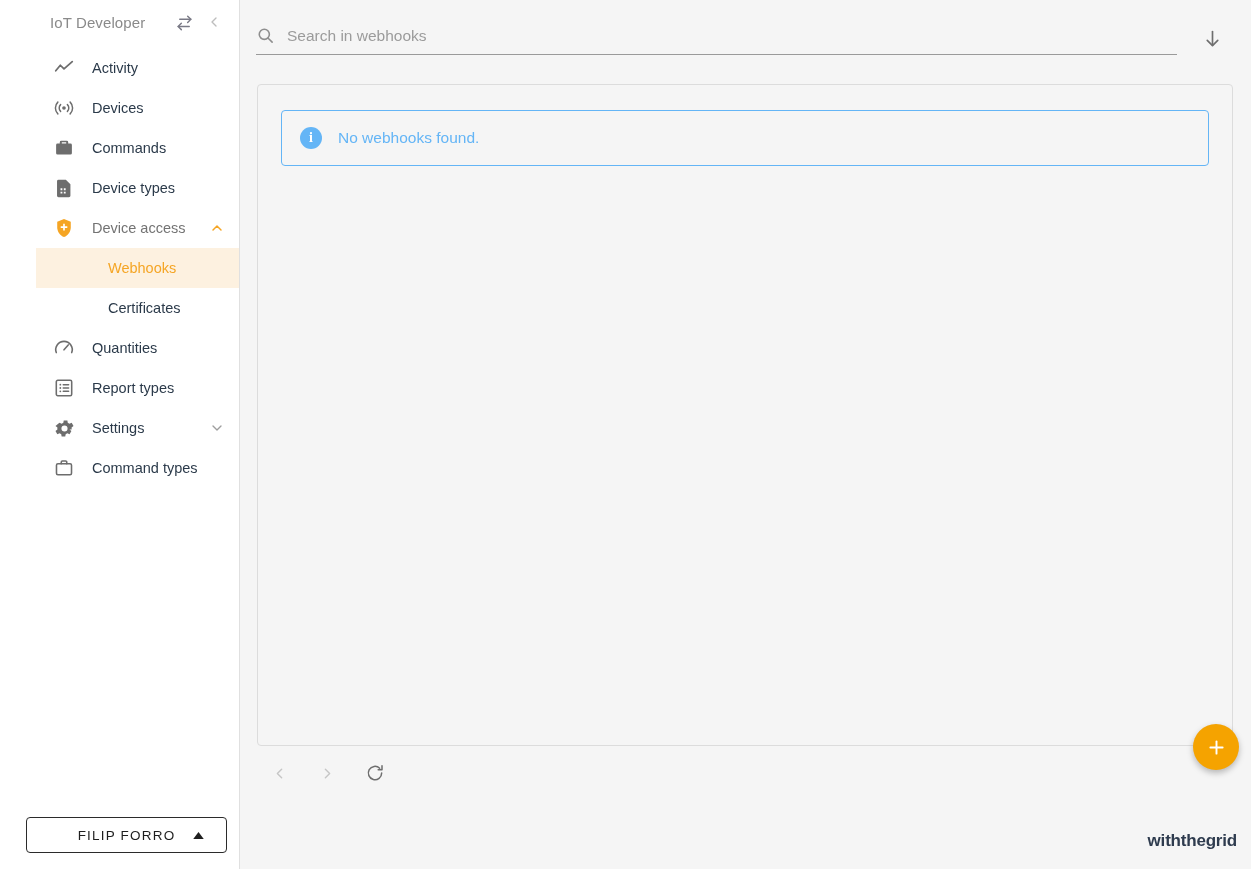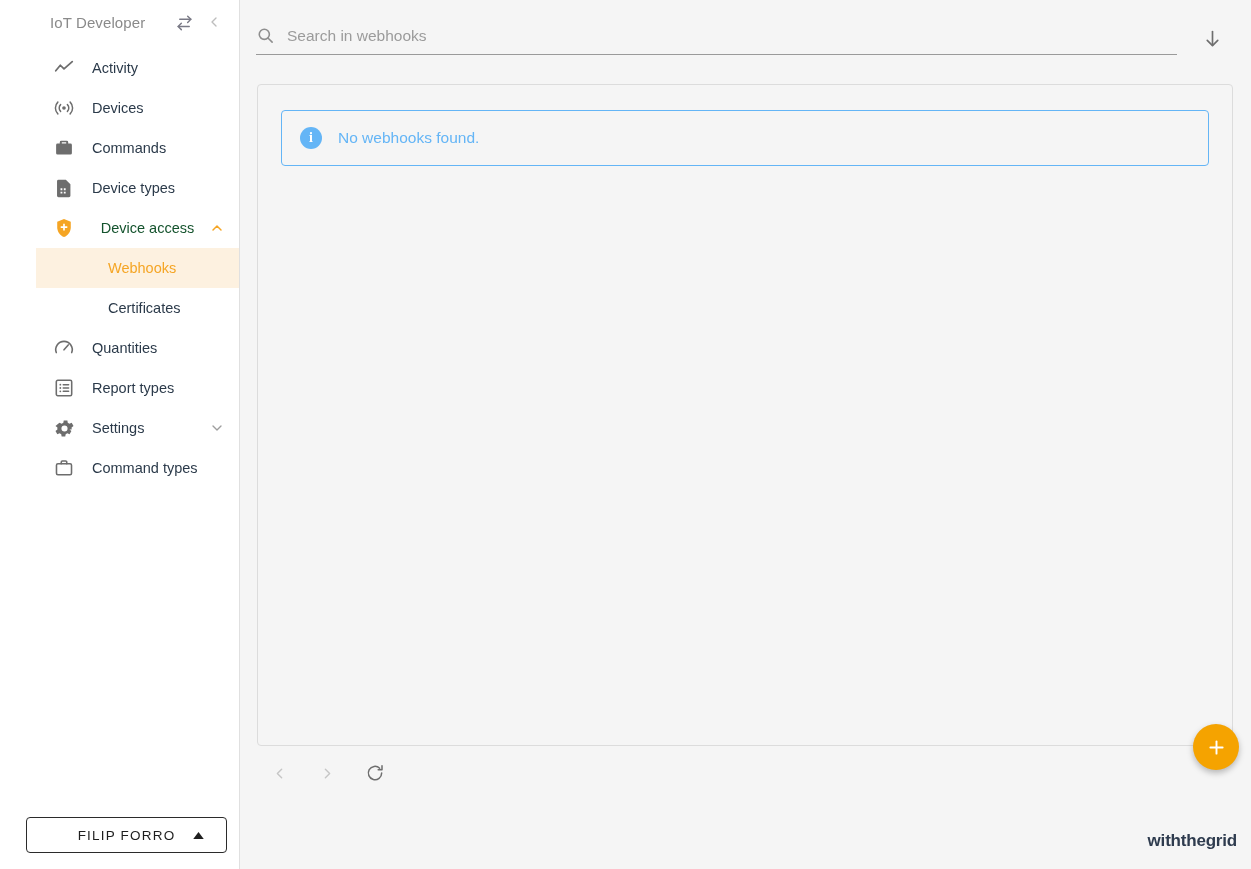--- a/index.html
+++ b/index.html
@@ -67,21 +67,21 @@
     font-size: 14.5px;
     color: #2b3a4a;
     flex: 1;
     white-space: nowrap;
   }
   .nav-caret {
     width: 28px;
     display: flex; align-items: center; justify-content: center;
     color: #9e9e9e;
   }
-  .nav-item.accent .nav-label { color: #14532d; text-align: center; }
+  .nav-item.accent .nav-label { color: #737373; }
   .nav-item.accent .nav-icon { color: #f5a524; }
   .nav-item.accent .nav-caret { color: #f5a524; }
   .nav-item.active {
     background: #fdf1e0;
   }
   .nav-item.active .nav-label { color: #f5a524; }
   .nav-item.sub .nav-label { padding-left: 16px; font-size: 14.5px; }
   .nav-item.sub .nav-icon { flex: 0 0 56px; }
 
   .sb-footer {

